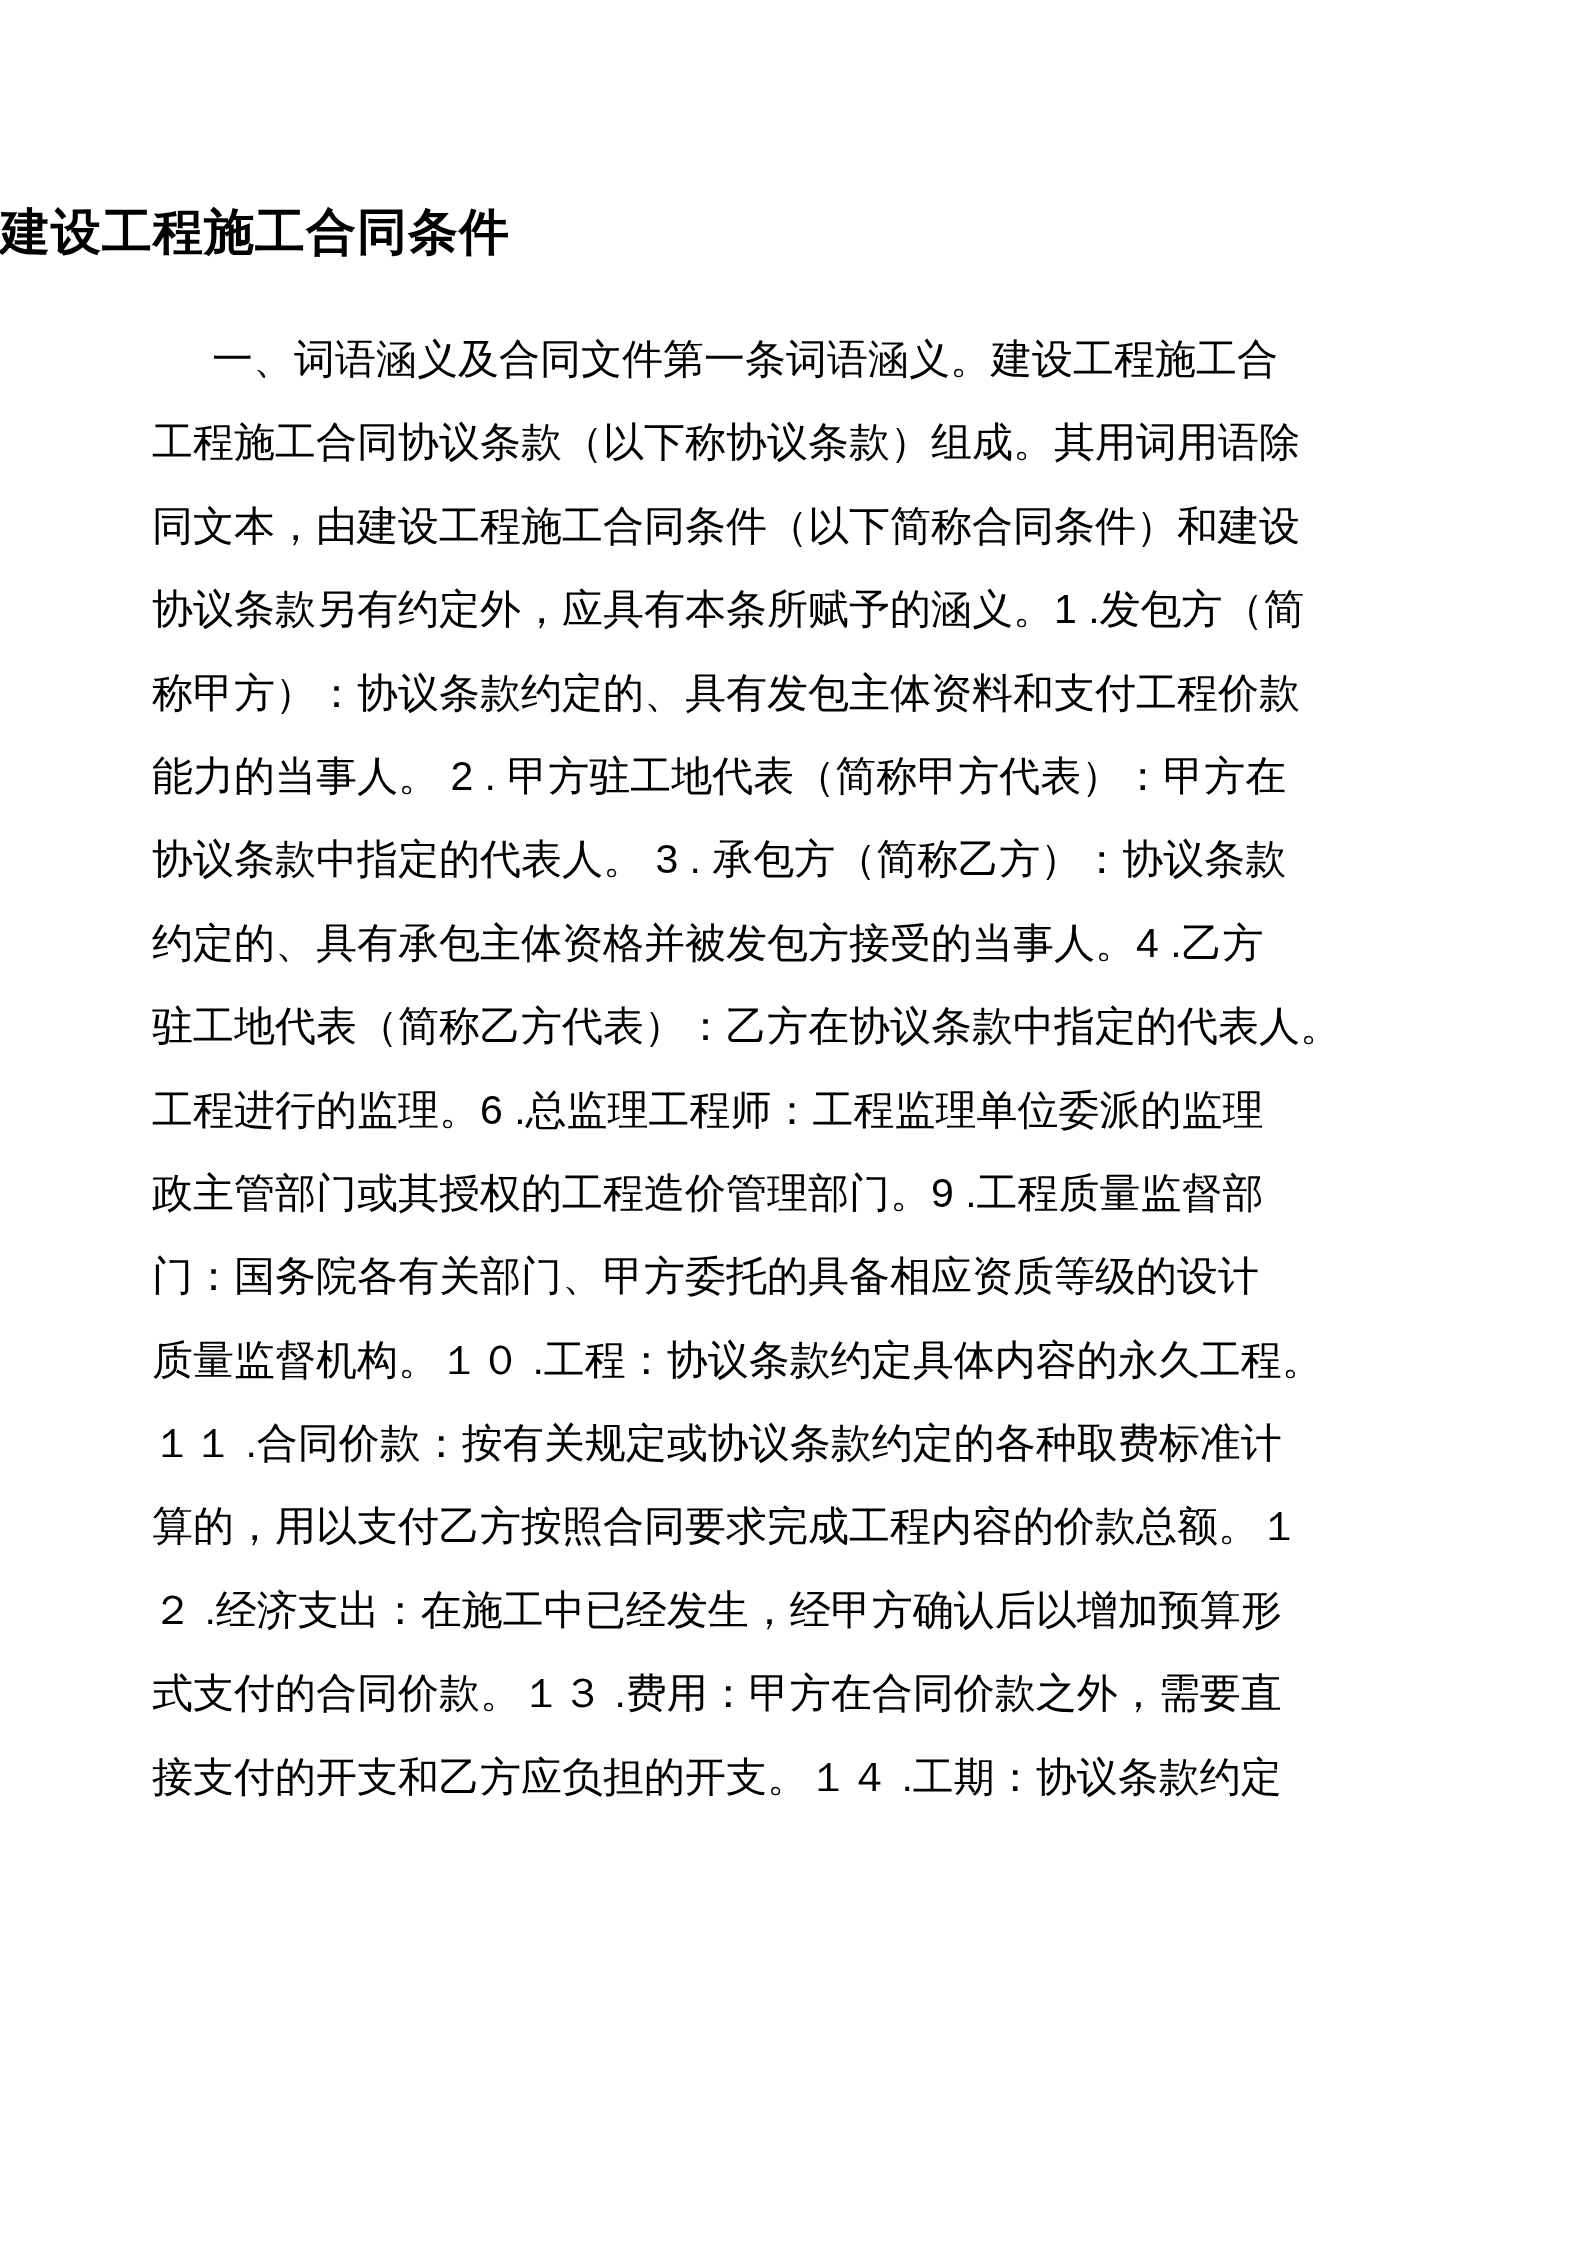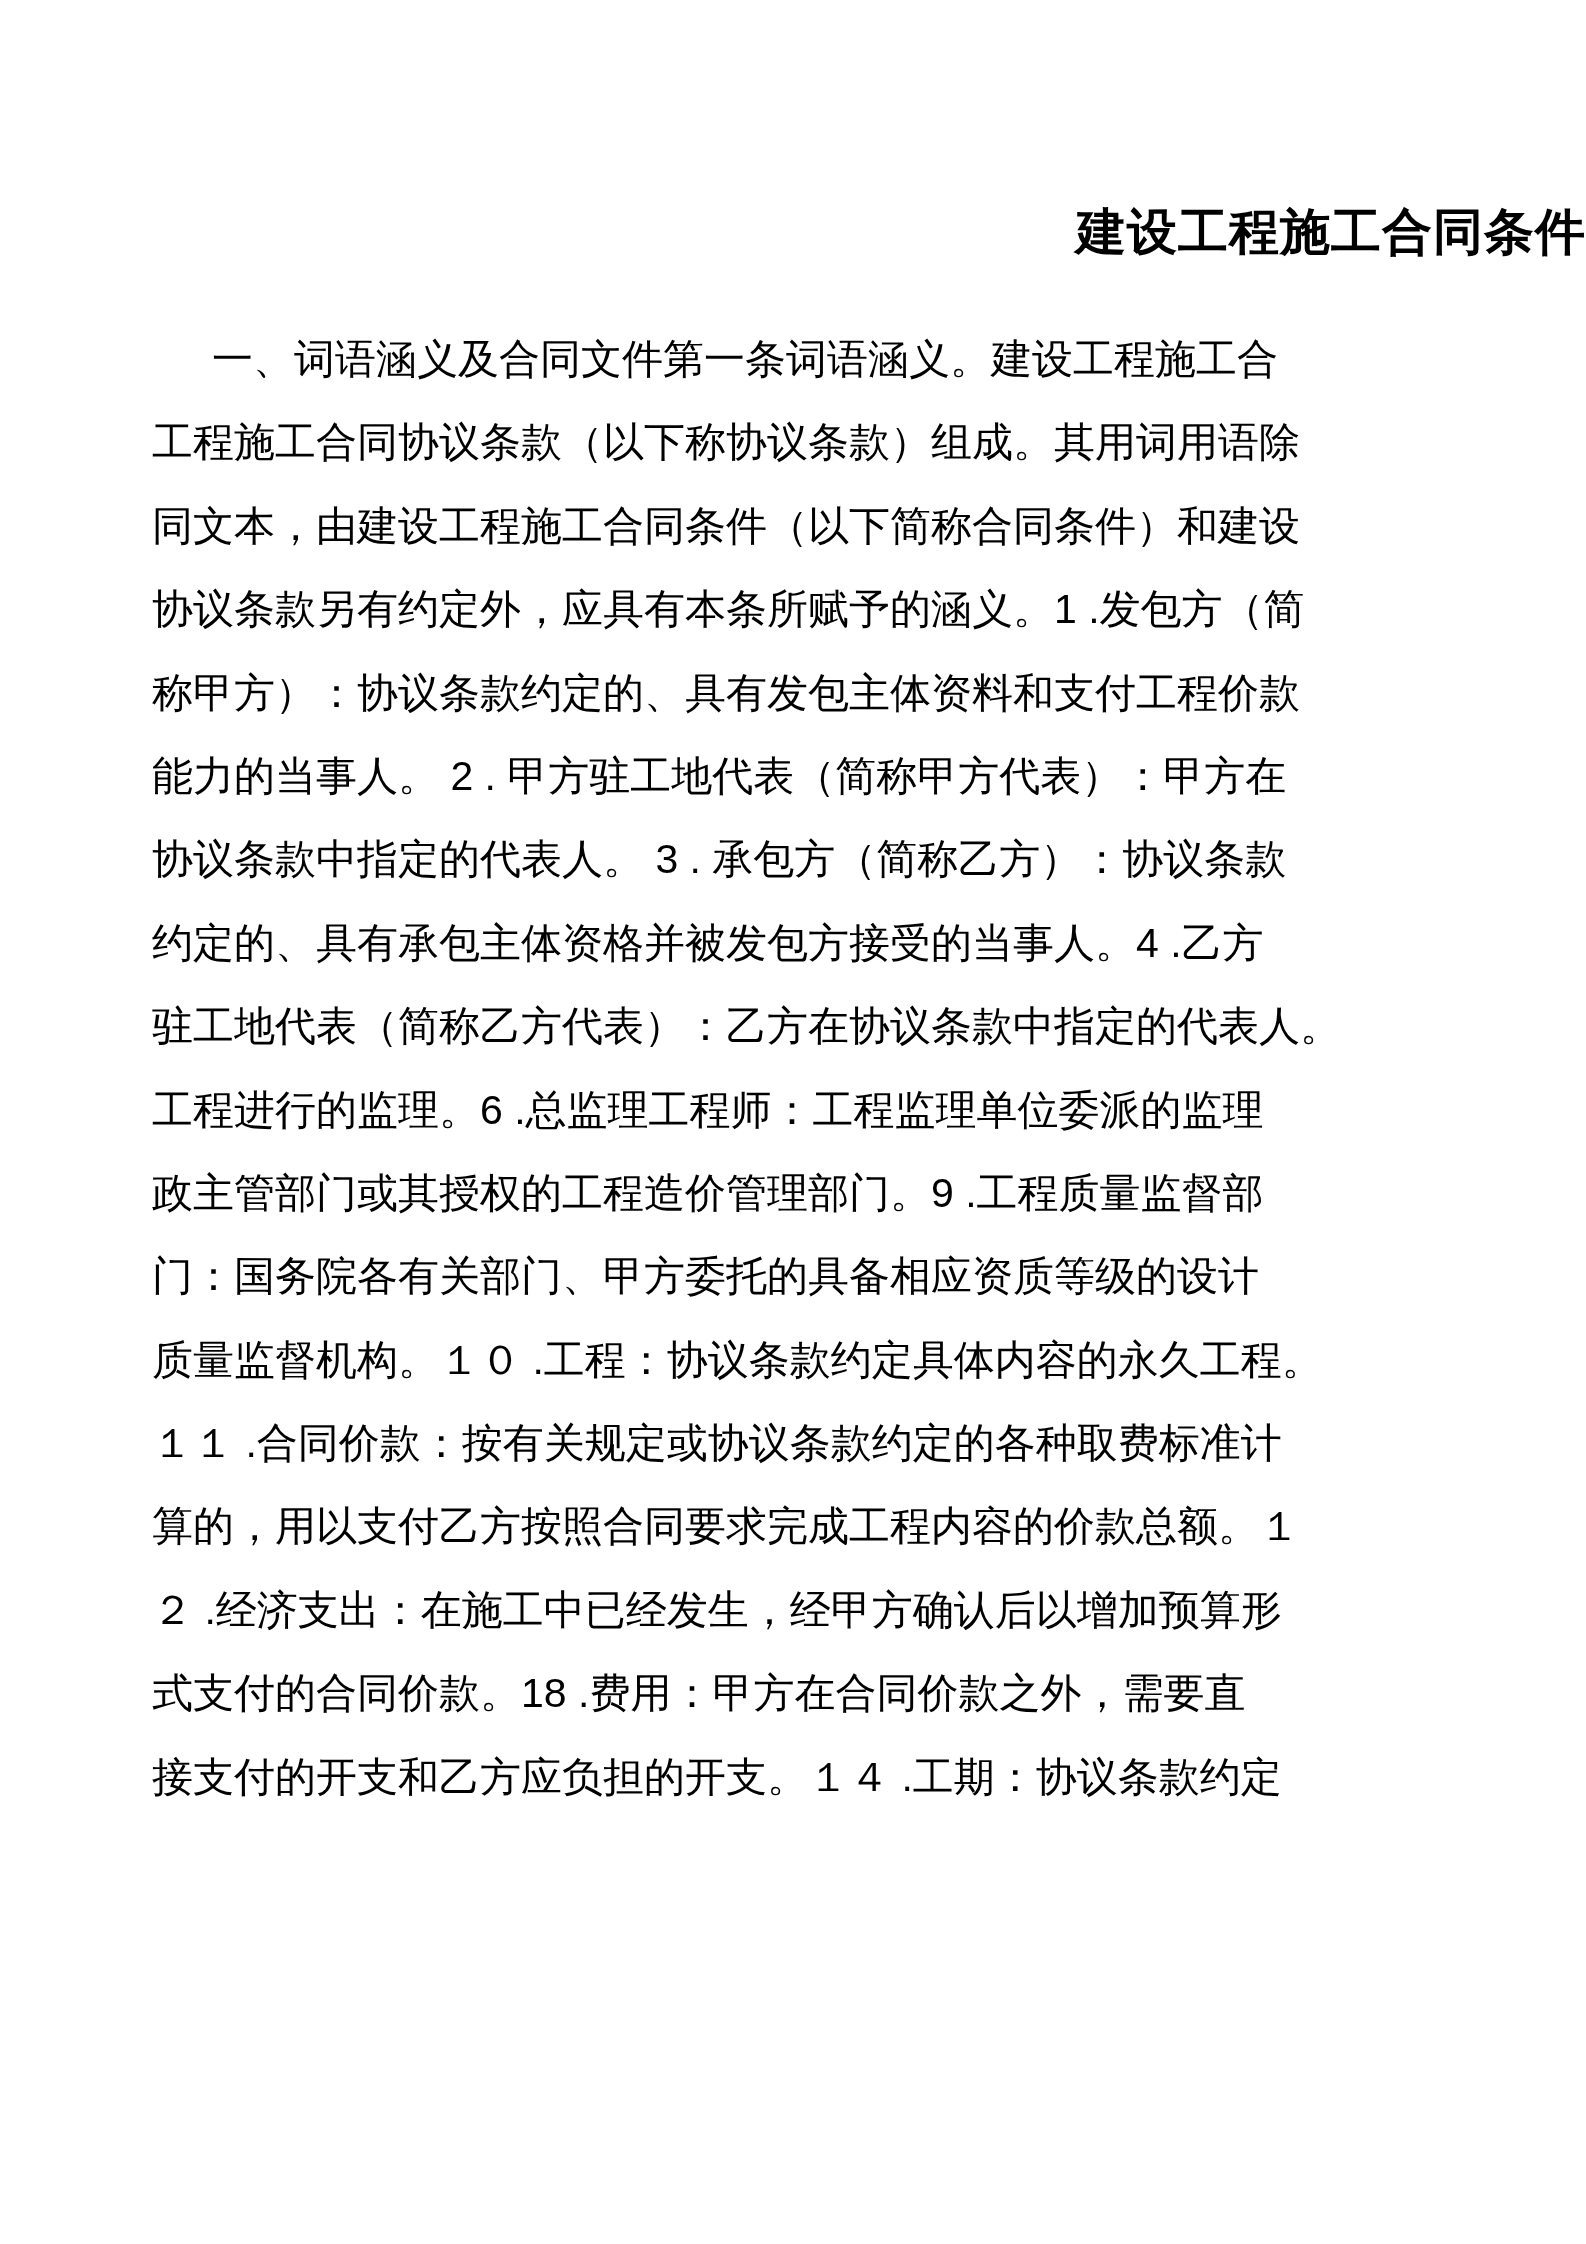--- a/index.html
+++ b/index.html
@@ -15,21 +15,21 @@
     color: #000000;
     font-family: "Liberation Sans", sans-serif;
     overflow: hidden;
   }
   .doc-title {
     position: absolute;
     top: 204px;
     left: 0;
     width: 100%;
     margin: 0;
-    text-align: right;
+    text-align: left;
     font-size: 50px;
     line-height: 56px;
     font-weight: 700;
     letter-spacing: 1px;
     color: #000000;
   }
   .doc-body {
     position: absolute;
     top: 318px;
     left: 152px;
@@ -63,16 +63,16 @@
     <div class="text-line">协议条款中指定的代表人。 3 . 承包方（简称乙方）：协议条款</div>
     <div class="text-line">约定的、具有承包主体资格并被发包方接受的当事人。4 .乙方</div>
     <div class="text-line">驻工地代表（简称乙方代表）：乙方在协议条款中指定的代表人。</div>
     <div class="text-line">工程进行的监理。6 .总监理工程师：工程监理单位委派的监理</div>
     <div class="text-line">政主管部门或其授权的工程造价管理部门。9 .工程质量监督部</div>
     <div class="text-line">门：国务院各有关部门、甲方委托的具备相应资质等级的设计</div>
     <div class="text-line">质量监督机构。１０ .工程：协议条款约定具体内容的永久工程。</div>
     <div class="text-line">１１ .合同价款：按有关规定或协议条款约定的各种取费标准计</div>
     <div class="text-line">算的，用以支付乙方按照合同要求完成工程内容的价款总额。１</div>
     <div class="text-line">２ .经济支出：在施工中已经发生，经甲方确认后以增加预算形</div>
-    <div class="text-line">式支付的合同价款。18 .费用：甲方在合同价款之外，需要直</div>
+    <div class="text-line">式支付的合同价款。１３ .费用：甲方在合同价款之外，需要直</div>
     <div class="text-line">接支付的开支和乙方应负担的开支。１４ .工期：协议条款约定</div>
   </div>
 </div>
 
 </body></html>

